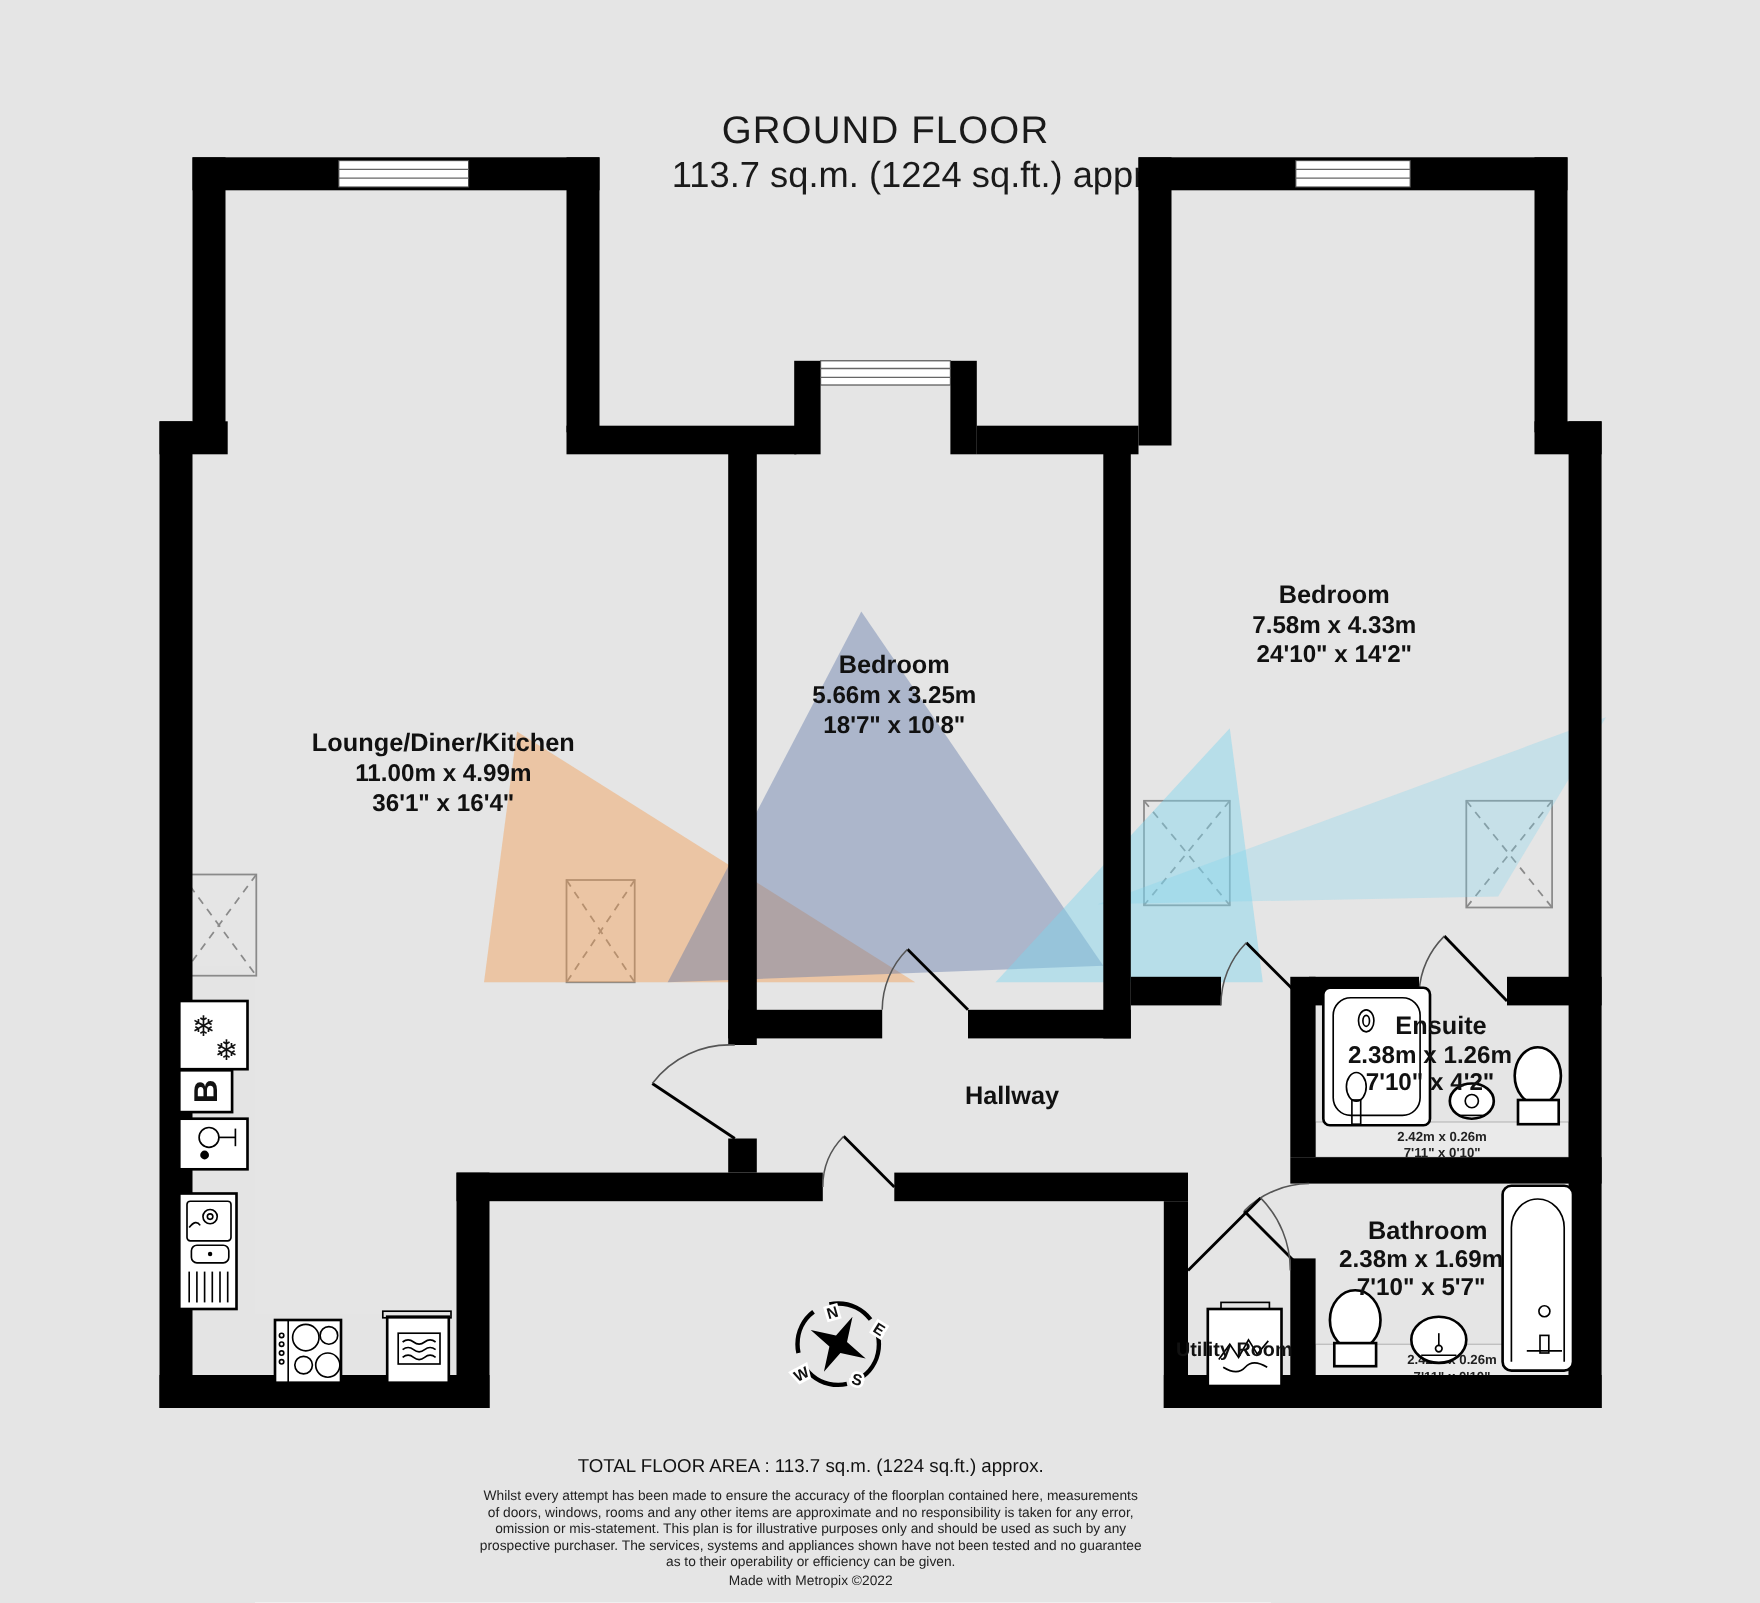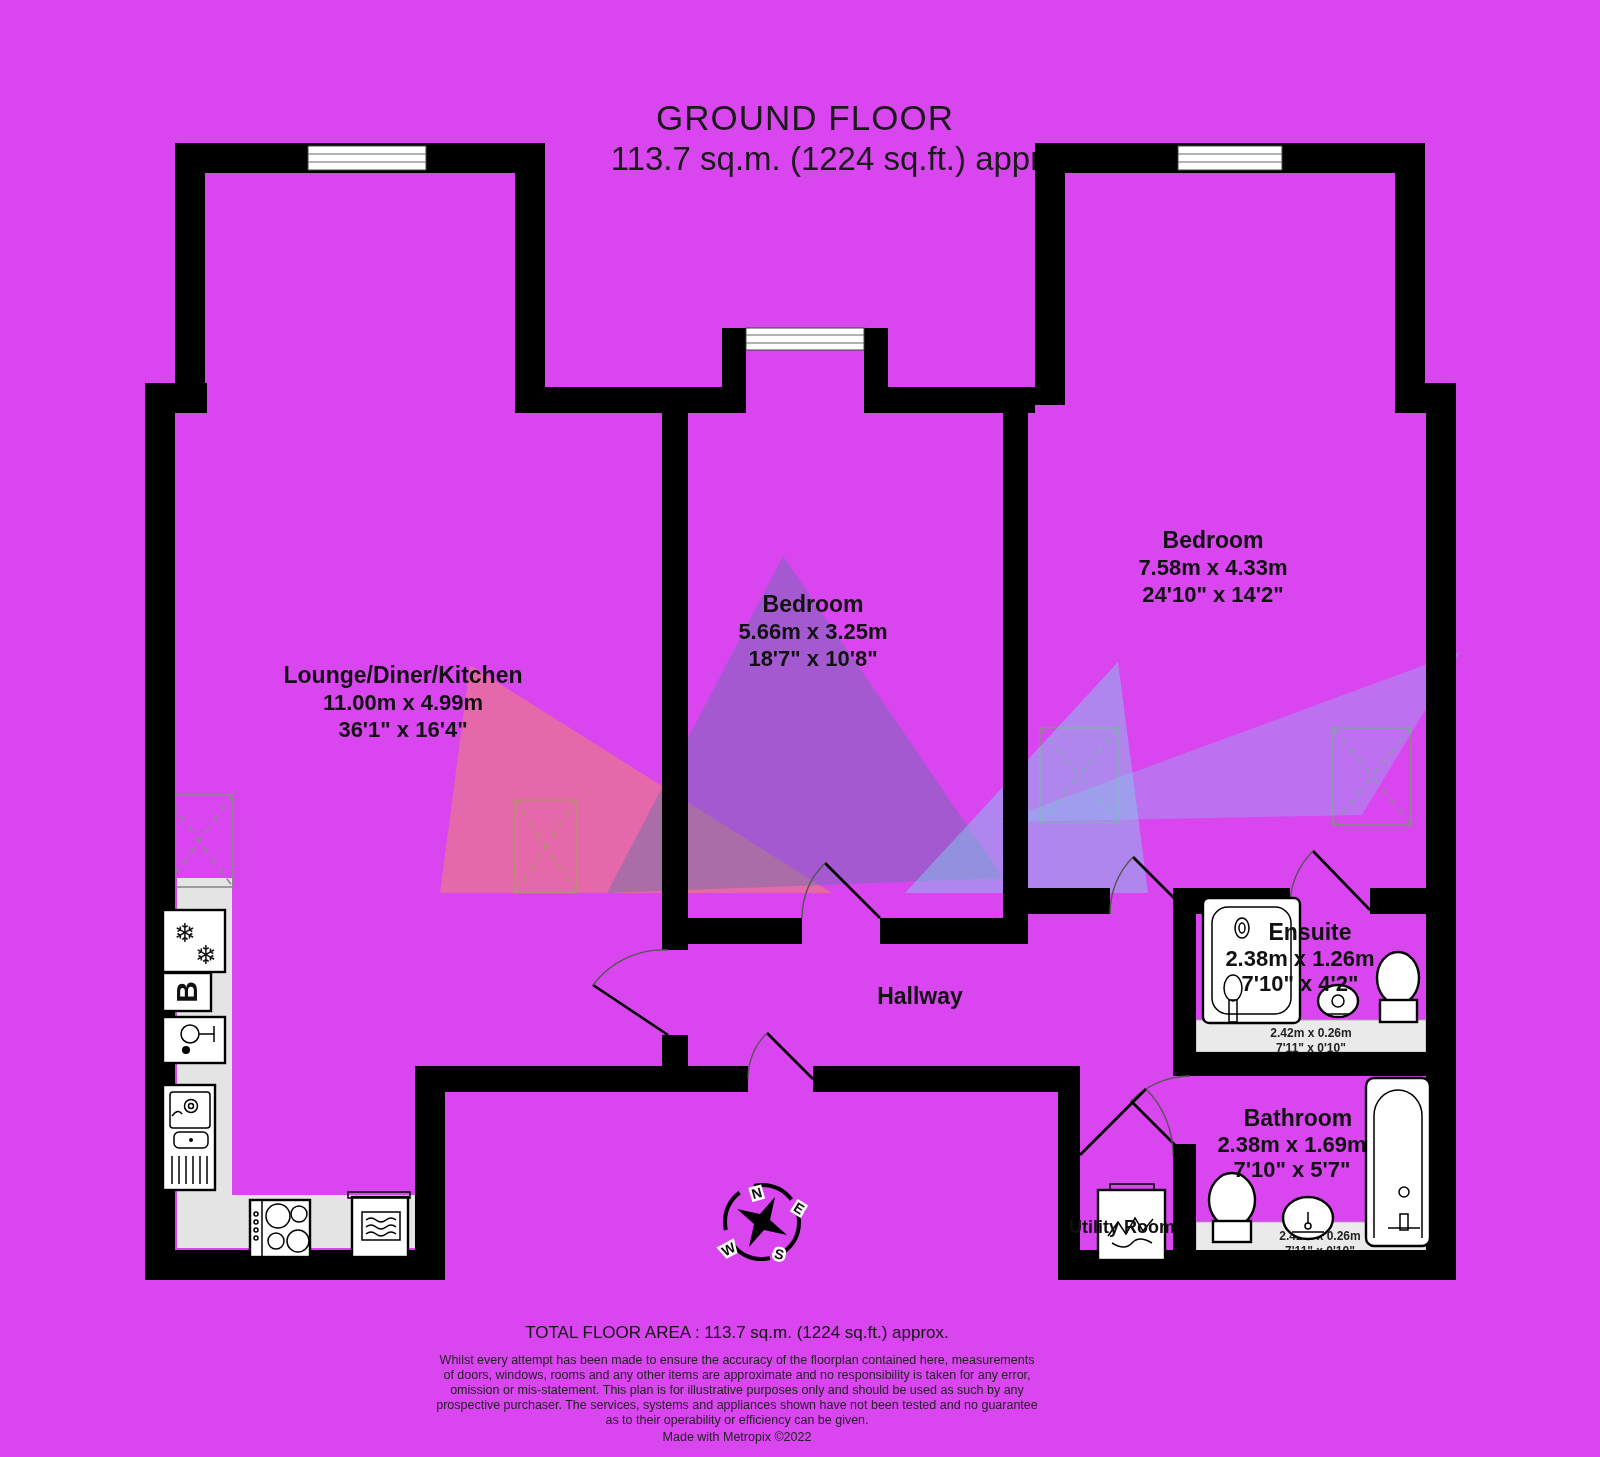--- a/index.html
+++ b/index.html
@@ -1,16 +1,16 @@
 <!DOCTYPE html>
 <html><head>
 <meta charset="utf-8">
 <style>
   html,body{margin:0;padding:0;background:#ffffff;}
-  .stage{position:relative;width:1600px;height:1457px;background:#d946ef;overflow:hidden;
+  .stage{position:relative;width:1600px;height:1457px;background:#e5e5e5;overflow:hidden;
          font-family:"Liberation Sans", sans-serif;}
   svg{display:block;}
   text{font-family:"Liberation Sans", sans-serif;fill:#111;}
   .room-name{font-weight:bold;font-size:23px;}
   .room-dim{font-weight:bold;font-size:22px;}
   .small-label{font-weight:bold;font-size:18px;}
   .recess-dim{font-weight:bold;font-size:12px;fill:#222;}
   .title-1{font-size:35px;letter-spacing:1px;fill:#1a1a1a;}
   .title-2{font-size:33px;fill:#1a1a1a;}
   .footer-total{font-size:17px;fill:#111;}

